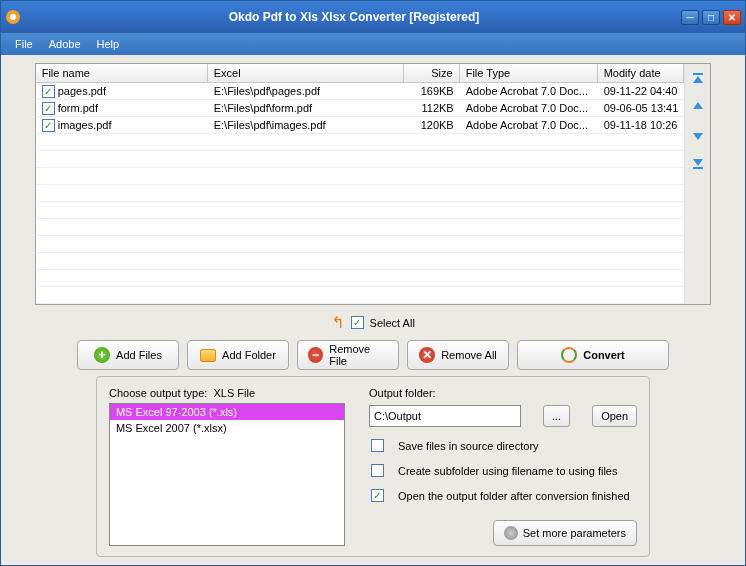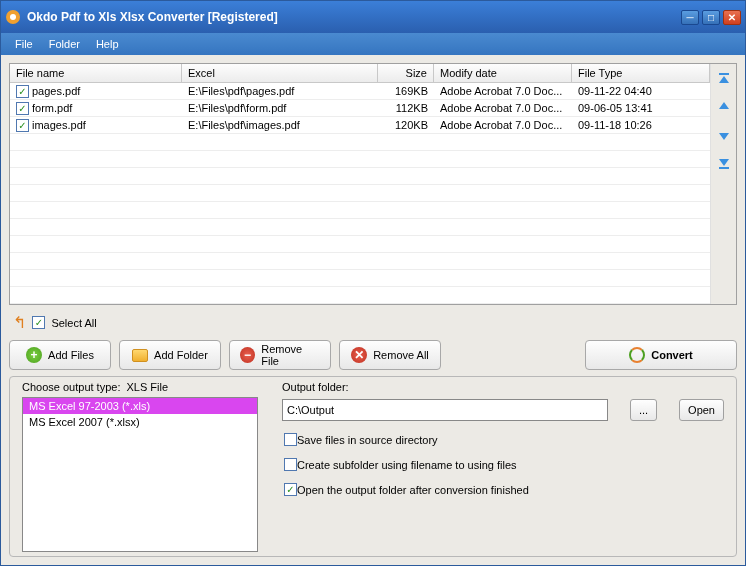--- a/index.html
+++ b/index.html
@@ -1,26 +1,26 @@
 <!DOCTYPE html>
 <html><head>
 <meta charset="utf-8">
 <style>
 * { box-sizing: border-box; margin: 0; padding: 0; }
 body { font-family: Tahoma, Arial, sans-serif; font-size: 11px; background: #fff; }
 .window { width: 746px; height: 566px; border: 1px solid #2b5a9c; display: flex; flex-direction: column; }
-.titlebar { background: linear-gradient(#3b7fd8, #2a5faf); height: 26px; display: flex; align-items: center; padding: 16px 4px; color: #fff; font-weight: bold; font-size: 12px; }
+.titlebar { background: linear-gradient(#3b7fd8, #2a5faf); height: 26px; display: flex; align-items: center; padding: 16px 4px; color: #fff; font-weight: bold; font-size: 12px; text-align: center; }
 .titlebar .logo { width: 16px; height: 16px; margin-right: 6px; }
 .titlebar .title { flex: 1; }
 .winbtns { display: flex; gap: 3px; }
 .winbtn { width: 18px; height: 15px; background: linear-gradient(#5a9de0, #3570b8); border: 1px solid #1a4890; border-radius: 2px; display: flex; align-items: center; justify-content: center; color: #fff; font-size: 10px; cursor: pointer; }
 .winbtn.close { background: linear-gradient(#e87050, #d04020); border-color: #a03010; }
 .menubar { background: linear-gradient(#4a8ad0, #3575c0); height: 22px; display: flex; align-items: center; padding: 0 6px; color: #fff; font-size: 11px; }
 .menuitem { padding: 3px 8px; cursor: pointer; }
-.content { flex: 1; background: #eceae5; padding: 8px; display: flex; flex-direction: column; gap: 6px; }
+.content { flex: 1; background: #eceae5; padding: 8px; display: flex; flex-direction: column; gap: 6px; align-items: center; }
 .filearea { background: #fff; border: 1px solid #a0a0a0; flex: 0 0 240px; display: flex; }
 .filelist { flex: 1; }
 .filehead { display: flex; background: linear-gradient(#fdfdfd, #ececec); border-bottom: 1px solid #c8c8c8; }
 .filehead .col { padding: 3px 6px; border-right: 1px solid #c8c8c8; font-size: 11px; }
 .col-name { width: 172px; }
 .col-path { width: 196px; }
 .col-size { width: 56px; text-align: right; }
 .col-type { width: 138px; }
 .col-date { flex: 1; }
 .filerows { }
@@ -40,31 +40,31 @@
 .btn-add { width: 102px; }
 .btn-addfolder { width: 102px; }
 .btn-remove { width: 102px; }
 .btn-removeall { width: 102px; }
 .btn-convert { width: 152px; margin-left: auto; font-weight: bold; }
 .icon-circle { width: 16px; height: 16px; border-radius: 50%; display: flex; align-items: center; justify-content: center; color: #fff; font-weight: bold; font-size: 12px; }
 .ic-green { background: radial-gradient(#7cd040, #4ca020); }
 .ic-red { background: radial-gradient(#e86050, #c03020); }
 .ic-folder { width: 16px; height: 13px; background: linear-gradient(#ffd870, #f0b030); border-radius: 2px; border: 1px solid #d09020; }
 .ic-swirl { width: 16px; height: 16px; border-radius: 50%; border: 2px solid; border-color: #e88030 #4ca020 #e88030 #4ca020; }
-.bottomarea { border: 1px solid #b8b8b8; background: #eceae5; border-radius: 4px; padding: 4px 12px; display: flex; gap: 24px; flex: 1; }
+.bottomarea { border: 1px solid #b8b8b8; background: #eceae5; border-radius: 4px; padding: 10px 12px; display: flex; gap: 24px; flex: 1; }
 .leftpane { width: 236px; display: flex; flex-direction: column; }
 .outtype-label { display: flex; gap: 6px; margin-bottom: 4px; }
 .listbox { background: #fff; border: 1px solid #888; flex: 1; }
 .listitem { padding: 2px 6px; font-size: 11px; }
 .listitem.selected { background: #d946ef; color: #fff; }
 .rightpane { flex: 1; display: flex; flex-direction: column; gap: 6px; position: relative; }
 .outputrow { display: flex; gap: 22px; align-items: center; }
 .textbox { flex: 1; height: 22px; border: 1px solid #888; background: #fff; padding: 2px 4px; font-size: 11px; }
 .smallbtn { height: 22px; padding: 0 8px; background: linear-gradient(#fefefe, #e8e8e8); border: 1px solid #a0a0a0; border-radius: 3px; font-size: 11px; cursor: pointer; display:flex; align-items:center; }
-.checkrow { display: flex; align-items: center; gap: 0; font-size: 11px; padding-left: 2px; margin-top:6px;}
+.checkrow { display: flex; align-items: center; gap: 14px; font-size: 11px; padding-left: 2px; margin-top:6px;}
 .checkbox { width: 13px; height: 13px; border: 1px solid #5078b0; background: #fff; display: flex; align-items: center; justify-content: center; font-size: 10px; color: #2a9020; }
 .setmore { position: absolute; right: 0; bottom: 0; height: 26px; padding: 0 10px; background: linear-gradient(#fefefe, #e8e8e8); border: 1px solid #a0a0a0; border-radius: 4px; display: flex; align-items: center; gap: 5px; font-size: 11px; cursor: pointer; }
 .gear { width: 14px; height: 14px; border-radius: 50%; background: radial-gradient(#ccc, #888); }
 </style>
 </head>
 <body>
 
 <div class="window">
   <div class="titlebar">
     <svg class="logo" viewBox="0 0 16 16">
@@ -73,32 +73,32 @@
       </svg>
     <span class="title">Okdo Pdf to Xls Xlsx Converter [Registered]</span>
     <div class="winbtns">
       <div class="winbtn">─</div>
       <div class="winbtn">□</div>
       <div class="winbtn close">✕</div>
     </div>
   </div>
   <div class="menubar">
     <div class="menuitem">File</div>
-    <div class="menuitem">Folder</div>
+    <div class="menuitem">Adobe</div>
     <div class="menuitem">Help</div>
   </div>
   <div class="content">
     <div class="filearea">
       <div class="filelist">
         <div class="filehead">
           <div class="col col-name">File name</div>
           <div class="col col-path">Excel</div>
           <div class="col col-size">Size</div>
+          <div class="col col-type">File Type</div>
           <div class="col col-date">Modify date</div>
-          <div class="col col-type">File Type</div>
         </div>
         <div class="filerows" id="filerows">
             <div class="filerow">
               <div class="cell cell-name">
                 <span class="checkbox">✓</span>
                 <span>pages.pdf</span>
               </div>
               <div class="cell cell-path">E:\Files\pdf\pages.pdf</div>
               <div class="cell cell-size">169KB</div>
               <div class="cell cell-type">Adobe Acrobat 7.0 Doc...</div>
@@ -214,16 +214,20 @@
           <span>Save files in source directory</span>
         </div>
         <div class="checkrow">
           <span class="checkbox"></span>
           <span>Create subfolder using filename to using files</span>
         </div>
         <div class="checkrow">
           <span class="checkbox">✓</span>
           <span>Open the output folder after conversion finished</span>
         </div>
+        <div class="setmore">
+          <span class="gear"></span>
+          <span>Set more parameters</span>
+        </div>
       </div>
     </div>
   </div>
 </div>
 
 </body></html>

